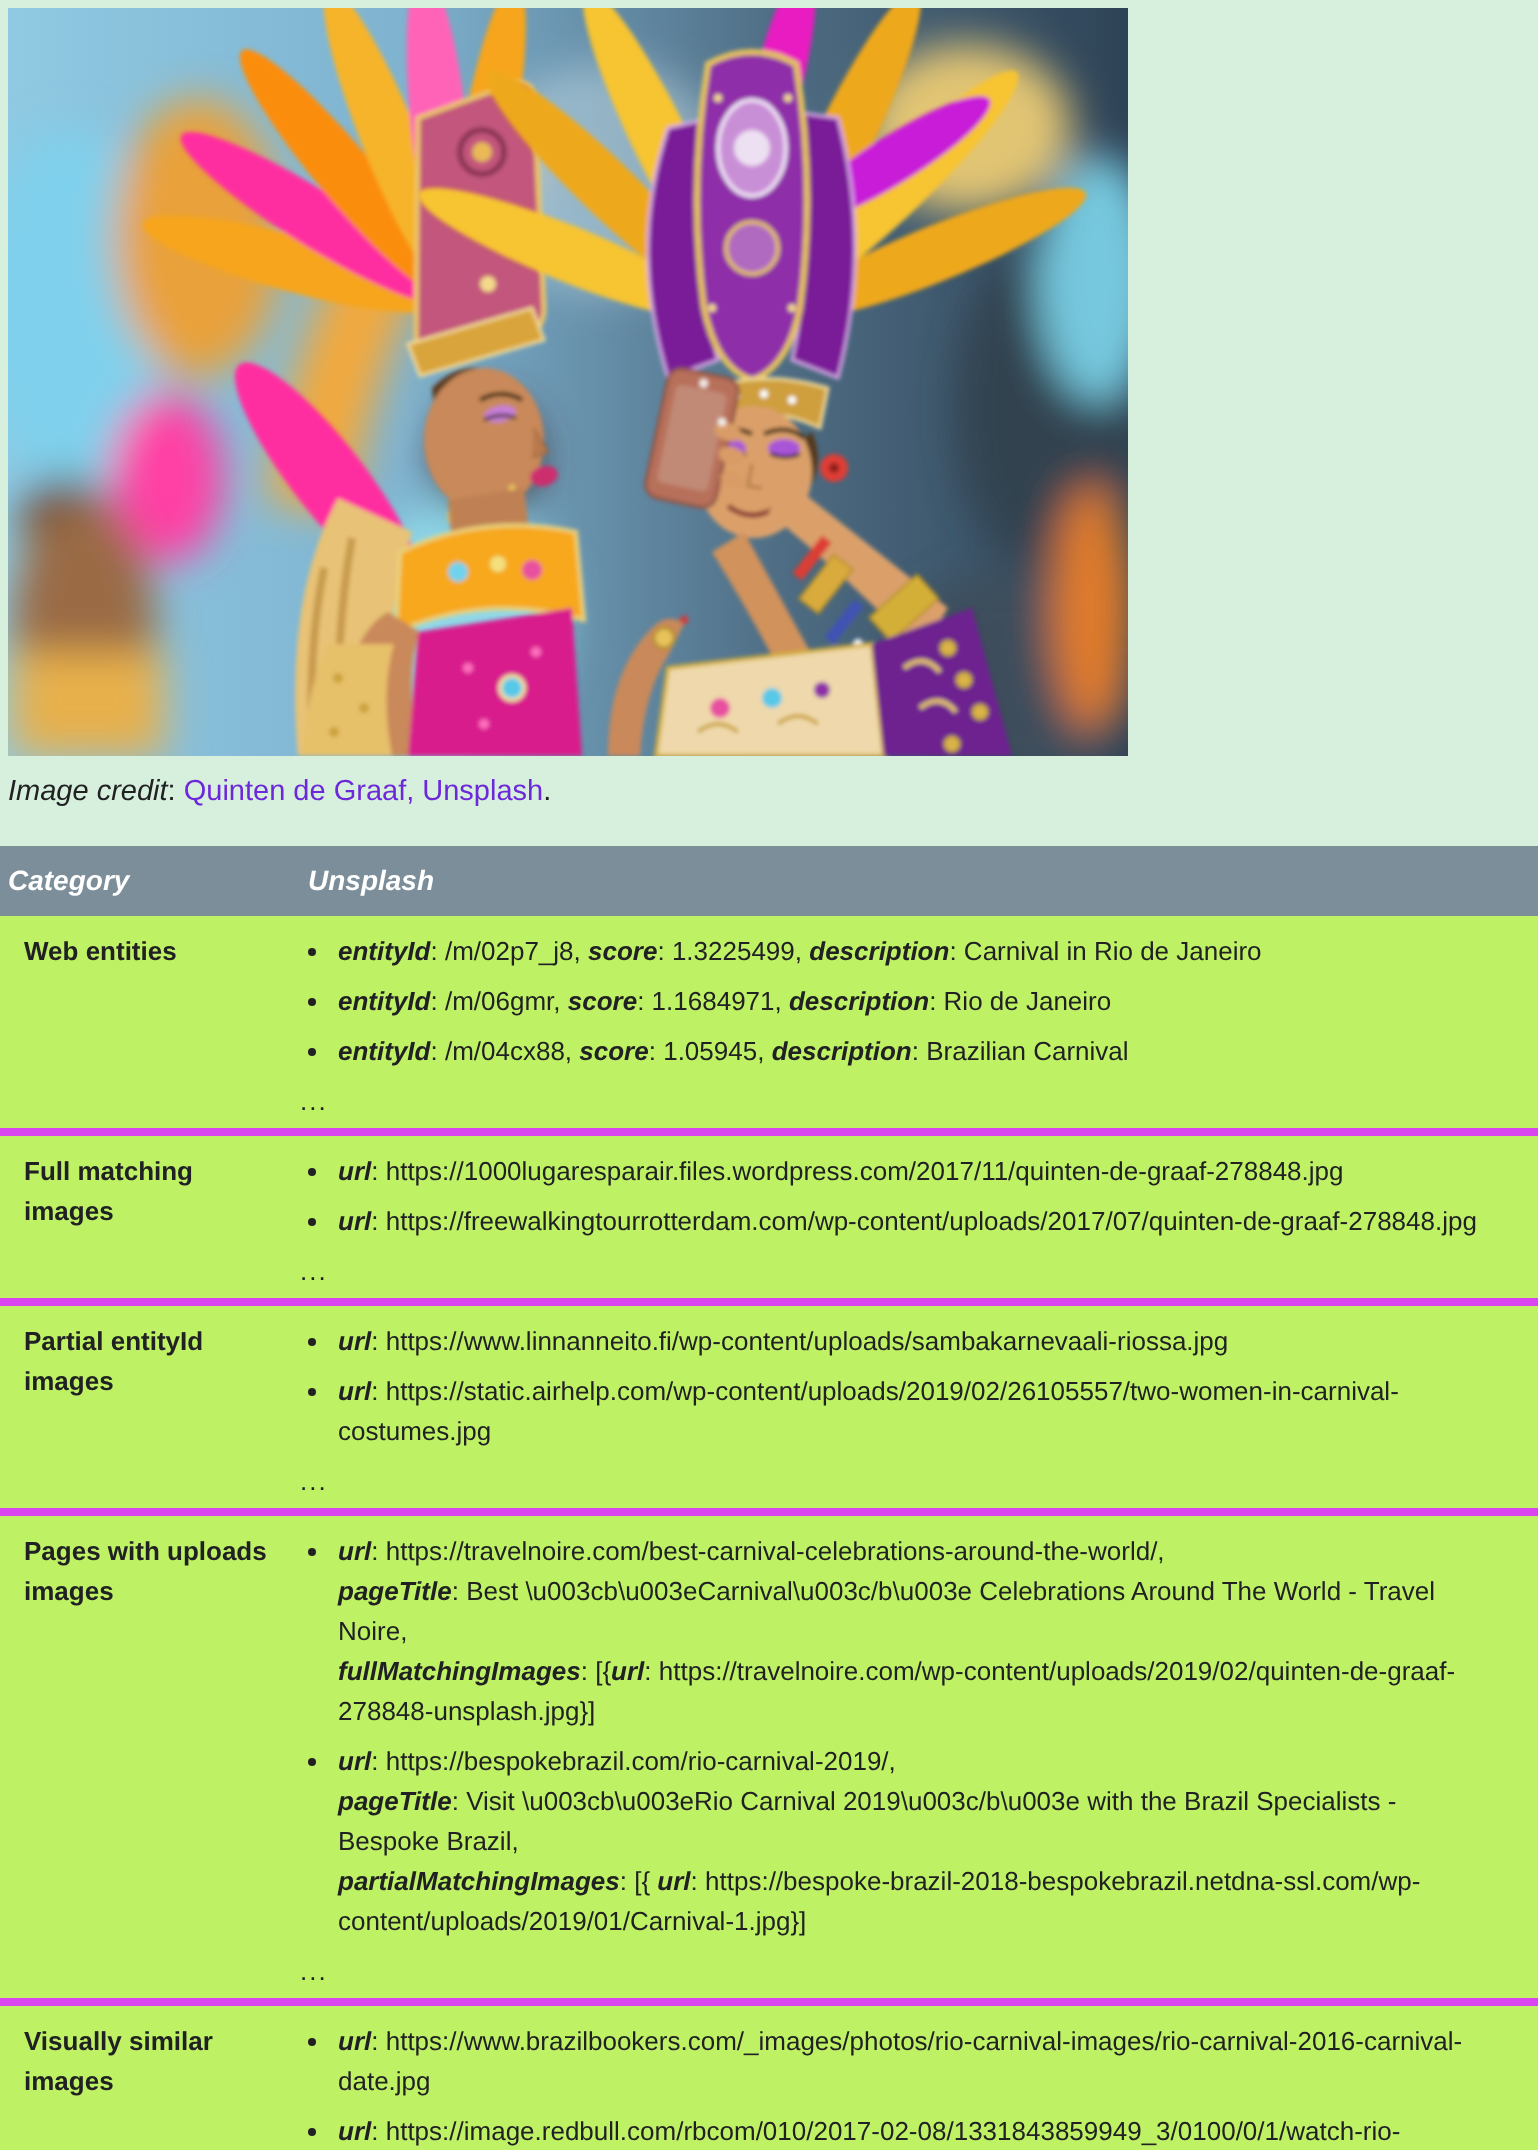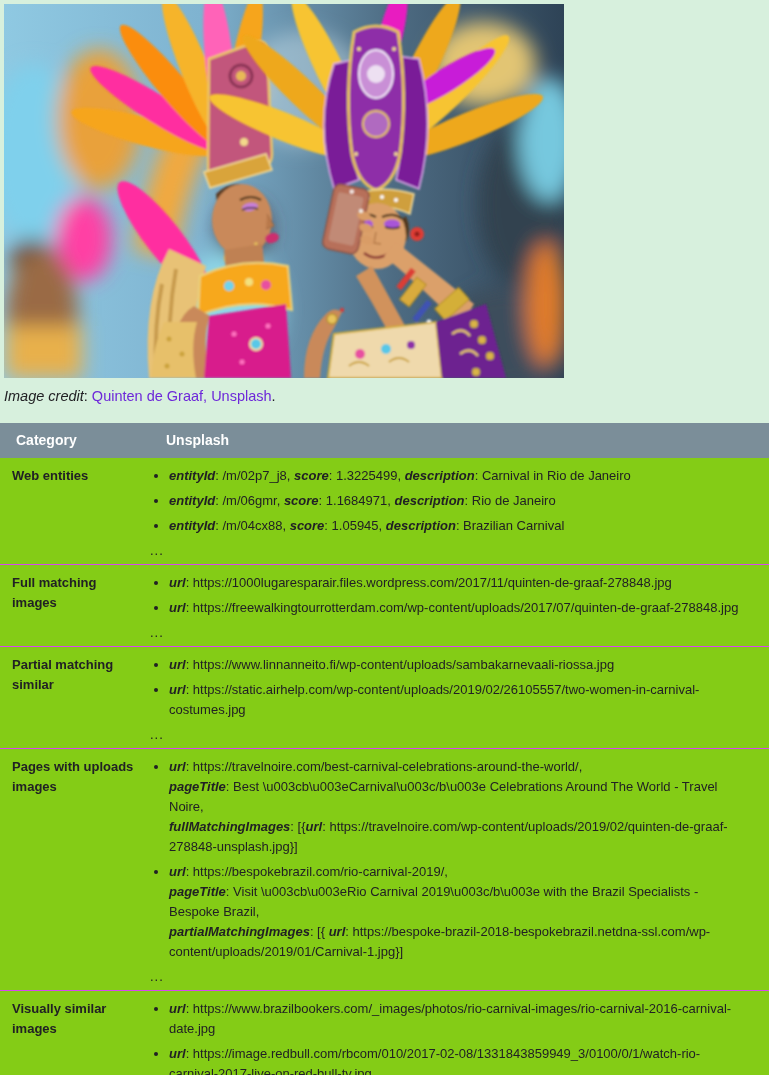--- a/index.html
+++ b/index.html
@@ -19,29 +19,29 @@
   .credit a { color: #6d28d9; text-decoration: none; cursor: pointer; }
   
   table.results {
     margin-top: 17px; width: 769px;
     border-collapse: collapse; table-layout: fixed;
     background: #ffffff;
   }
   table.results th {
     background: #7b8e99; color: #ffffff;
     font-size: 14px; font-weight: bold; text-align: left;
-    padding: 9px 0 9px 16px; line-height: 17px;
+    padding: 9px 0 9px 4px; line-height: 17px; font-style: italic;
   }
   th.cat-h { width: 150px; padding-left: 12px; }
   th.resp-h { padding-left: 0; }
   table.results td {
-    vertical-align: top; background: #84cc16;
+    vertical-align: top; background: #bef264;
     font-size: 13px; line-height: 20px;
   }
-  table.results tbody tr + tr td { border-top: 1px solid #d946ef; }
+  table.results tbody tr + tr td { border-top: 4px solid #d946ef; }
   td.cat { width: 150px; padding: 8px 12px 5px 12px; font-weight: bold; }
   td.resp { padding: 8px 22px 5px 0; overflow-wrap: break-word; }
   td.resp ul { margin: 0; padding: 0 0 0 19px; list-style: disc outside; }
   td.resp li { margin: 0 0 5px 0; }
   td.resp i.k { font-weight: bold; font-style: italic; }
   td.resp .more { line-height: 15px; padding: 2px 0 1px 0; letter-spacing: 1px; }
 </style>
 </head>
 <body>
 
@@ -224,21 +224,21 @@
         <td class="cat">Full matching images</td>
         <td class="resp">
           <ul>
             <li><i class="k">url</i>: https://1000lugaresparair.files.wordpress.com/2017/11/quinten-de-graaf-278848.jpg</li>
             <li><i class="k">url</i>: https://freewalkingtourrotterdam.com/wp-content/uploads/2017/07/quinten-de-graaf-278848.jpg</li>
           </ul>
           <div class="more">...</div>
         </td>
       </tr>
       <tr>
-        <td class="cat">Partial matching similar</td>
+        <td class="cat">Partial entityId images</td>
         <td class="resp">
           <ul>
             <li><i class="k">url</i>: https://www.linnanneito.fi/wp-content/uploads/sambakarnevaali-riossa.jpg</li>
             <li><i class="k">url</i>: https://static.airhelp.com/wp-content/uploads/2019/02/26105557/two-women-in-carnival-costumes.jpg</li>
           </ul>
           <div class="more">...</div>
         </td>
       </tr>
       <tr>
         <td class="cat">Pages with uploads images</td>

